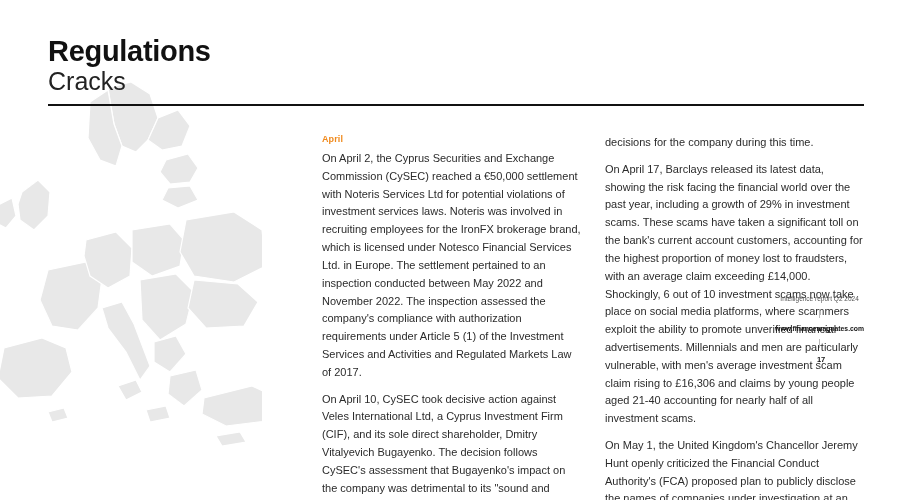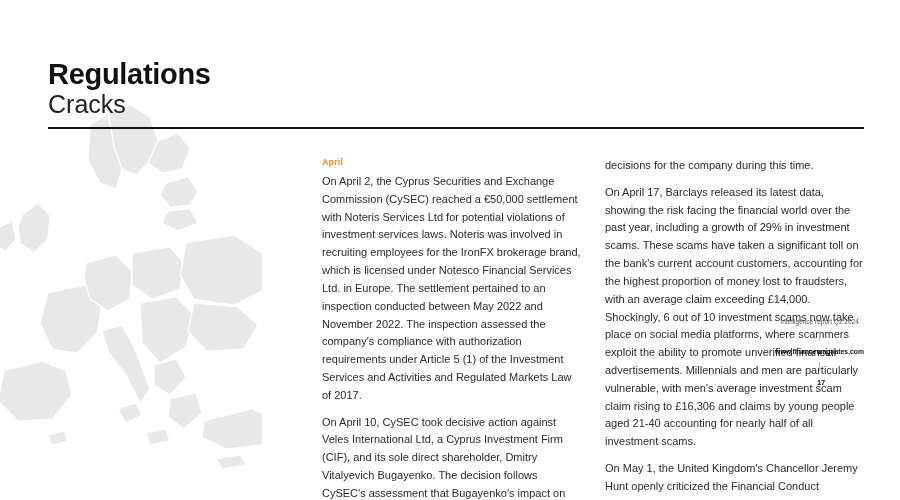--- a/index.html
+++ b/index.html
@@ -11,21 +11,20 @@
     height: 500px;
     background: #ffffff;
     font-family: "Liberation Sans", sans-serif;
     overflow: hidden;
   }
   .page {
     position: relative;
     width: 900px;
     height: 376px;
     background: #ffffff;
-    margin-top: 23px;
   }
 
   
   .map-panel {
     position: absolute;
     left: 0;
     top: 0;
     width: 262px;
     height: 500px;
     background: #ffffff;

